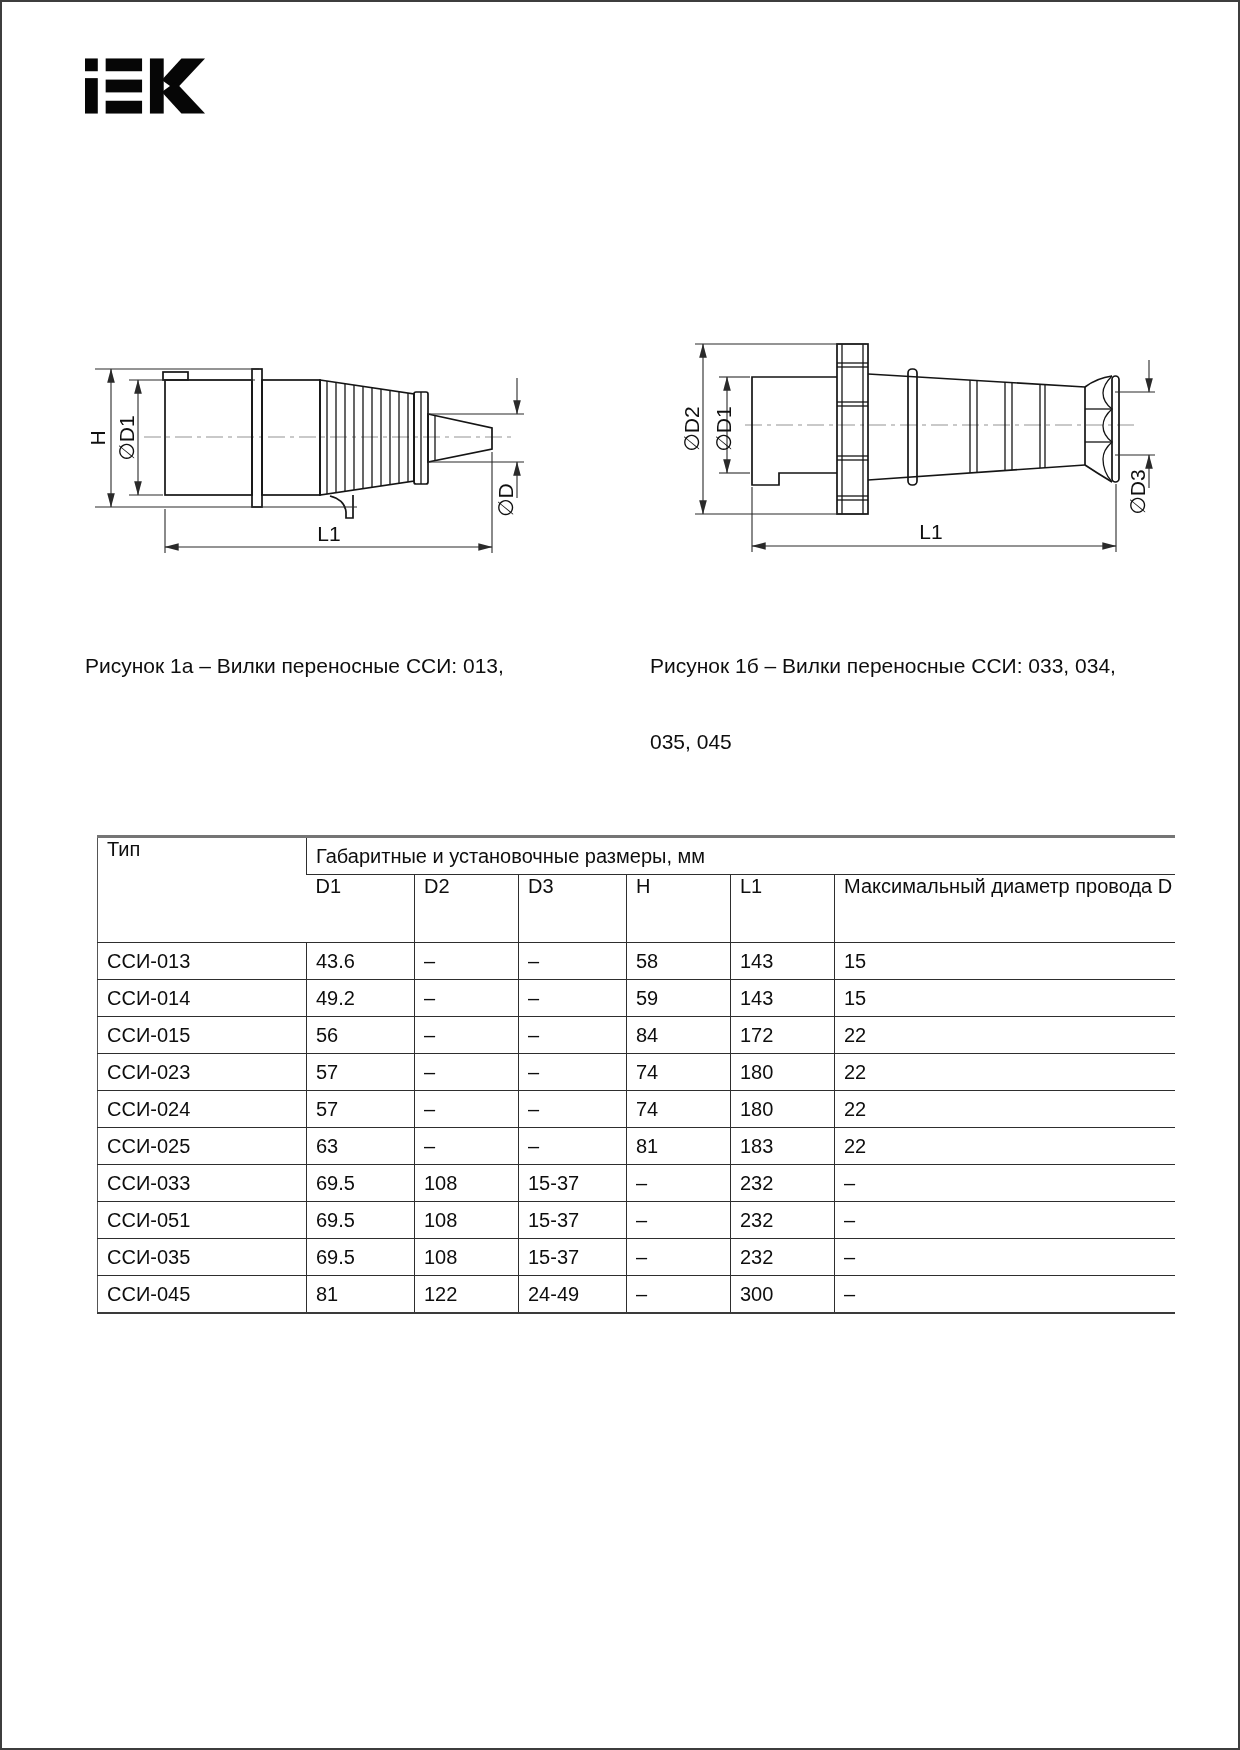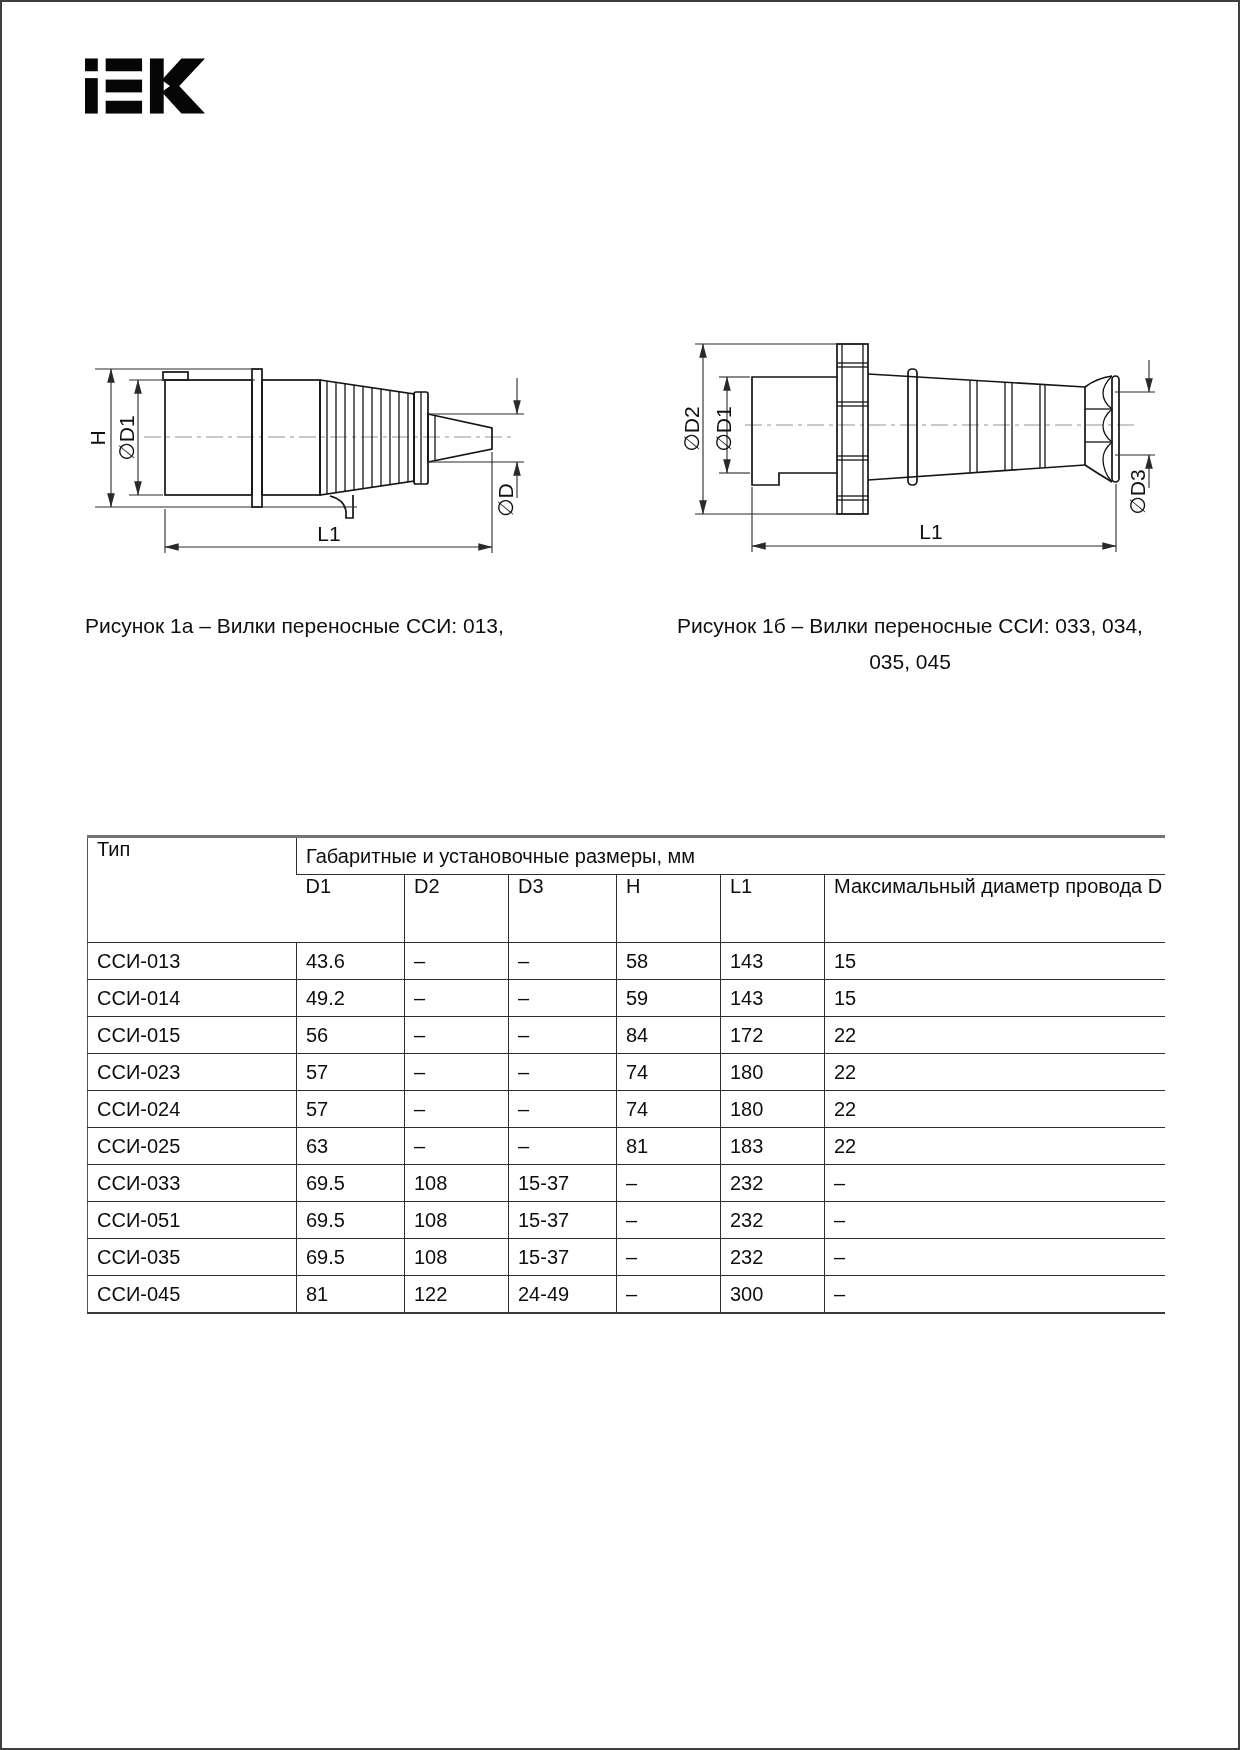--- a/index.html
+++ b/index.html
@@ -5,21 +5,21 @@
   html,body{margin:0;padding:0;background:#e8e8e8;}
   #page{
     position:relative;width:1240px;height:1750px;margin:0 auto;
     background:#ffffff;border:2px solid #3e3e3e;box-sizing:border-box;
     font-family:"Liberation Sans","DejaVu Sans",sans-serif;color:#0d0d0d;
     overflow:hidden;
   }
   .abs{position:absolute;}
   
   .caption{font-size:21px;line-height:36px;color:#0e0e0e;}
-  .caption span{display:block;}
+  .caption span{display:block;margin-top:40px;}
   
   table.dims{
     border-collapse:collapse;table-layout:fixed;width:1077px;
     font-size:20px;color:#0e0e0e;
     border-top:3px solid #757575;border-bottom:2px solid #3a3a3a;border-left:1px solid #555;
   }
   table.dims th,table.dims td{
     border-left:1px solid #2e2e2e;border-top:1px solid #2e2e2e;
     font-weight:normal;text-align:left;padding:0 0 0 9px;overflow:hidden;white-space:nowrap;
   }
@@ -191,26 +191,26 @@
       <line class="dim" x1="85" y1="195" x2="85" y2="260"></line>
       <line class="dim" x1="449" y1="192" x2="449" y2="260"></line>
       <line class="dim" x1="85" y1="254" x2="449" y2="254" marker-start="url(#ah2)" marker-end="url(#ah2)"></line>
       <text text-anchor="middle" x="264" y="247">L1</text>
     </g>
   </svg>
 
   <div class="abs caption" style="left:83px;top:606px;width:500px;">
     <span>Рисунок 1а – Вилки переносные ССИ: 013,</span>
   </div>
-  <div class="abs caption" style="left:648px;top:606px;width:520px;text-align:center;">
+  <div class="abs caption" style="left:648px;top:606px;width:520px;">
     <span>Рисунок 1б – Вилки переносные ССИ: 033, 034,</span>
     <span>035, 045</span>
   </div>
 
-  <div class="abs" style="left:85px;top:833px;">
+  <div class="abs" style="left:95px;top:833px;">
     <table class="dims">
       <colgroup>
         <col style="width:209px">
           <col style="width:108px">
           <col style="width:104px">
         <col style="width:108px">
           <col style="width:104px">
           <col style="width:104px">
           <col style="width:340px">
       </colgroup>

